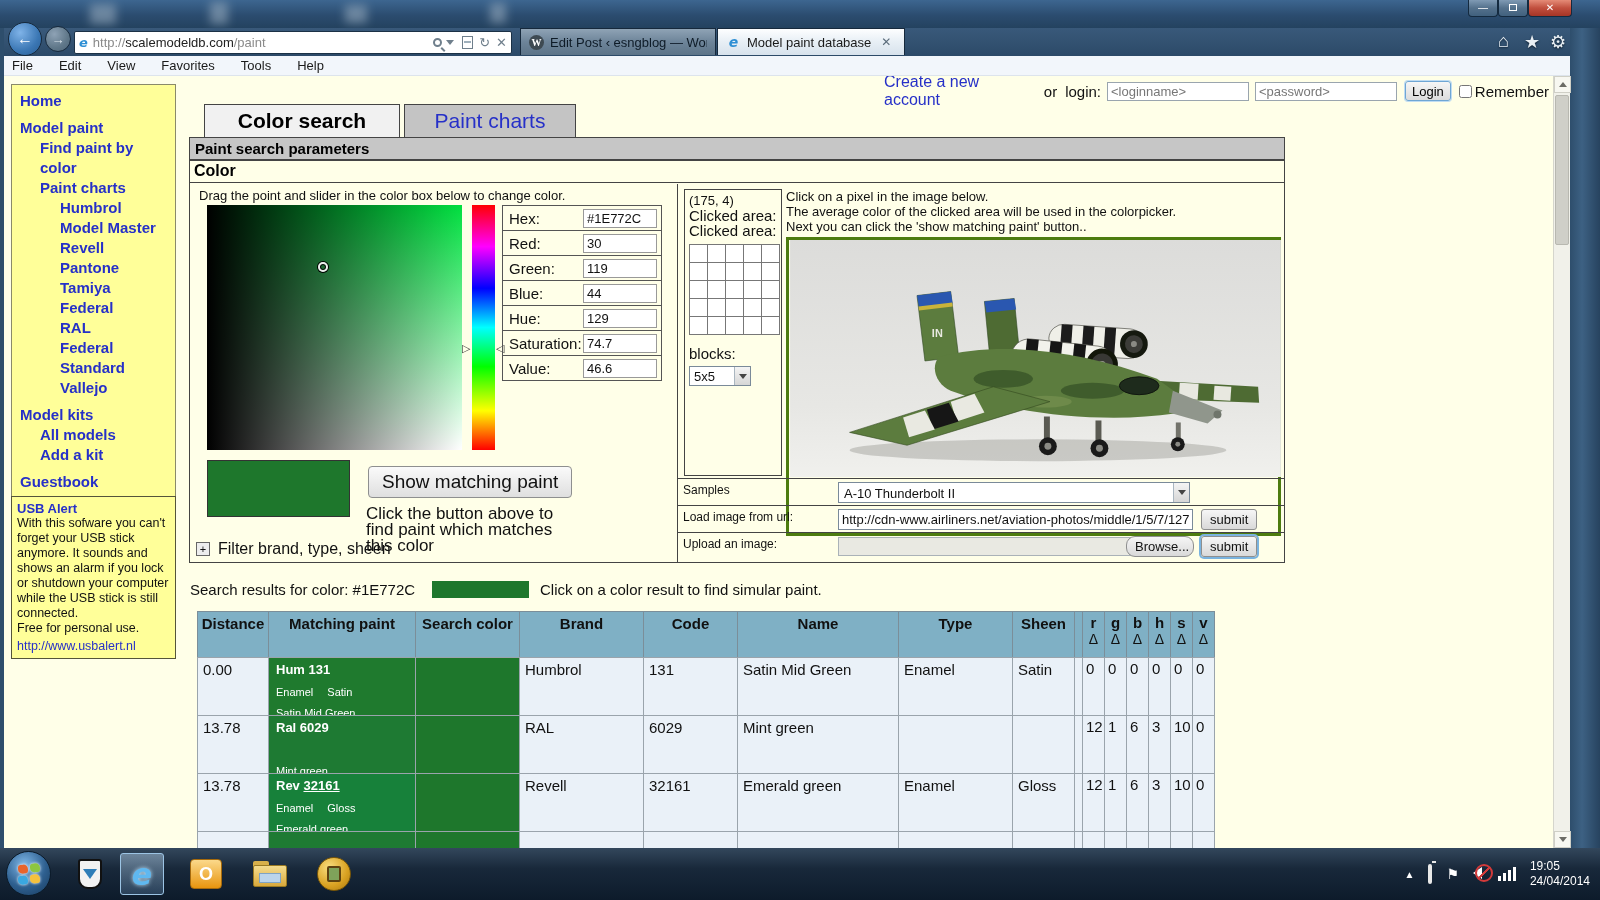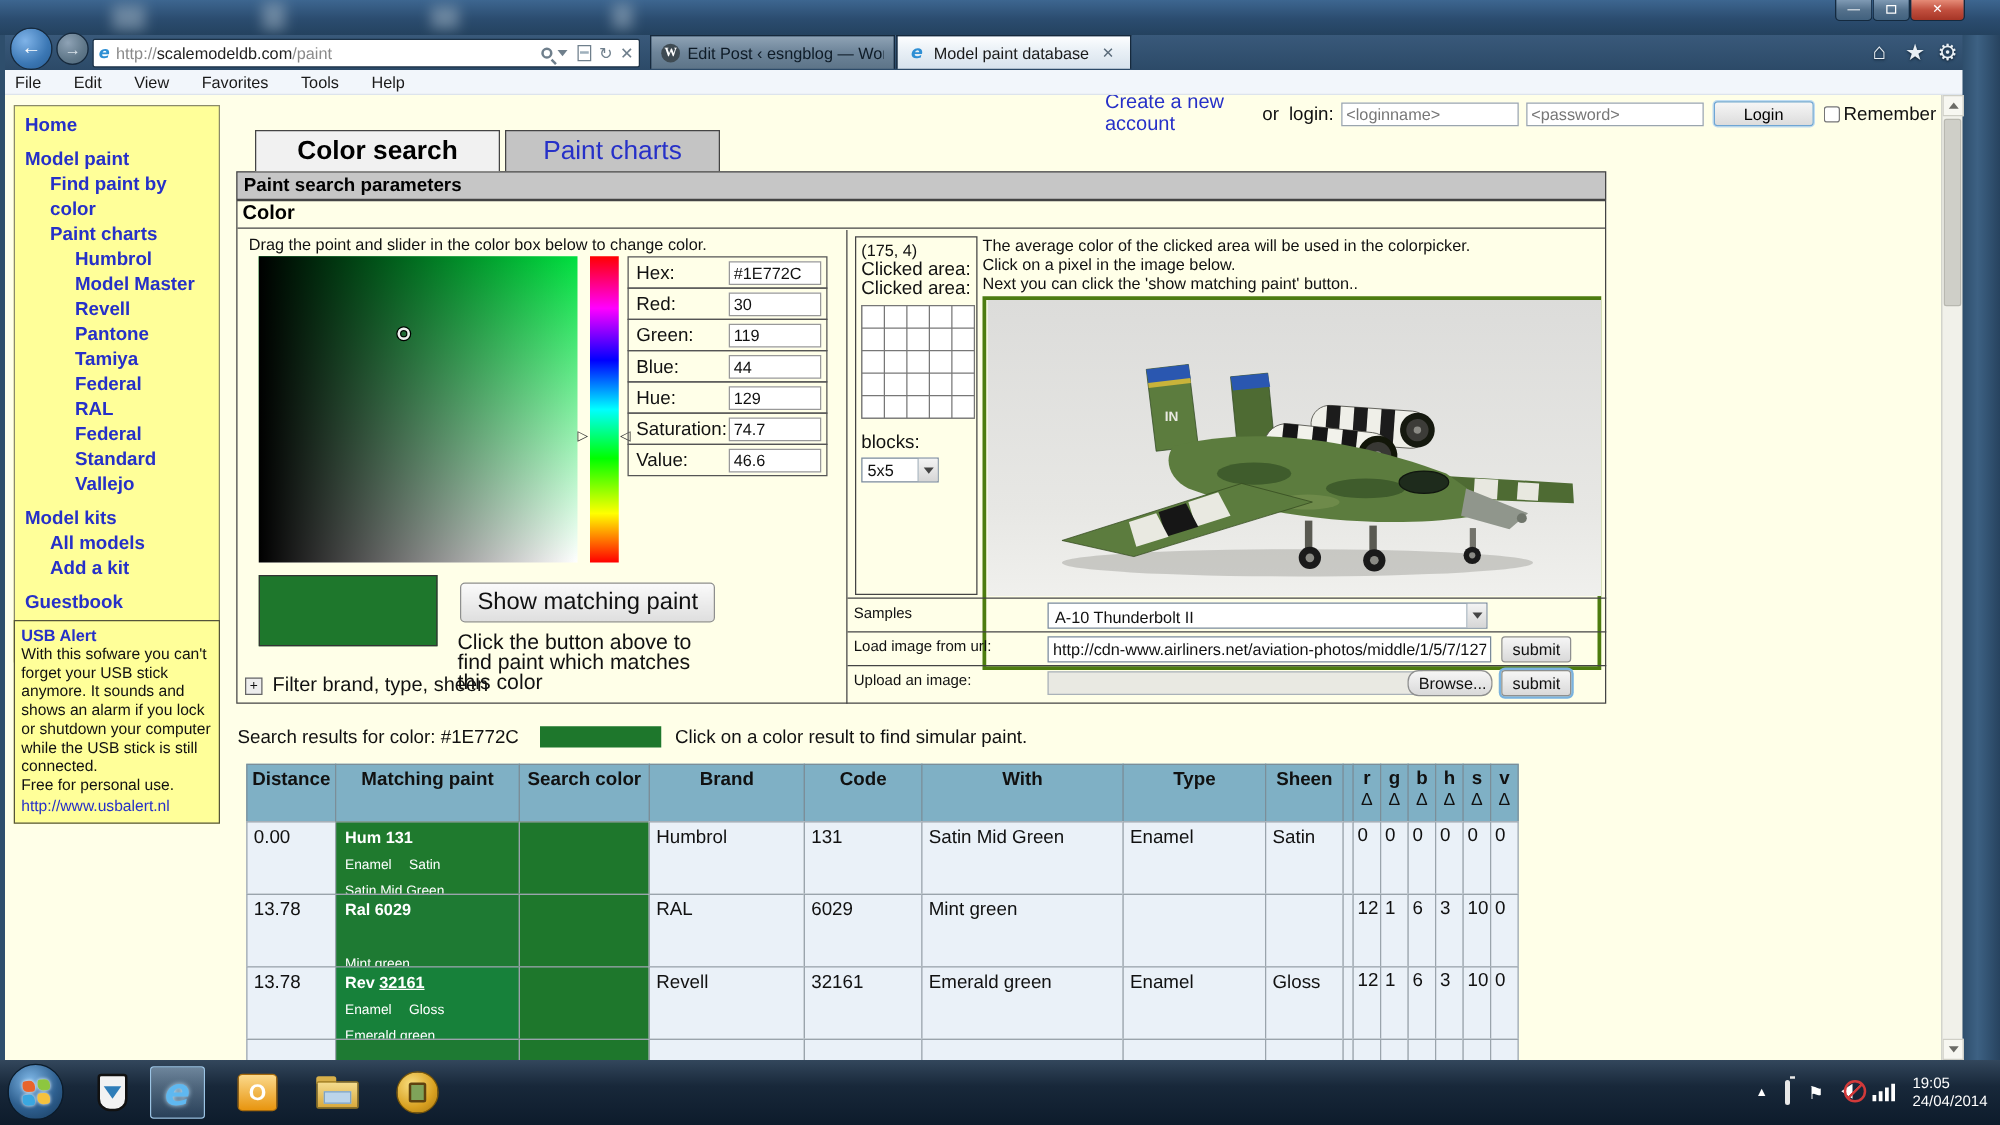--- a/index.html
+++ b/index.html
@@ -75,21 +75,21 @@
   .adbox { position:absolute; left:7px; top:420px; width:165px; background:#FFFF99;
     border:1px solid #55553A; padding:4px 5px; }
   .adtitle { font-size:13px; font-weight:bold; color:#2630C8; }
   .adbody { font-size:12.5px; color:#111; line-height:15px; }
 
   .loginrow { position:absolute; left:880px; top:4px; width:665px; height:22px; display:flex; align-items:center; }
   .createlink { font-size:16px; color:#2630C8; }
   .logintext { font-size:15px; color:#111; margin-left:8px; }
   .logininput { width:142px; height:19px; border:1px solid #9AA5AE; font-size:13px; color:#777;
     padding:0 3px; margin-left:6px; background:#fff; font-family:"Liberation Sans",sans-serif; }
-  .loginbtn { margin-left:8px; height:20px; font-size:13px; padding:0 23px; border:1px solid #6FA6D4;
+  .loginbtn { margin-left:8px; height:20px; font-size:13px; padding:0 6px; border:1px solid #6FA6D4;
     border-radius:3px; background:linear-gradient(#F6F6F6,#DCDCDC); box-shadow:0 0 0 1px #BFDCF2; }
   .remember { font-size:15px; color:#111; margin-left:3px; }
 
   .ptab { position:absolute; top:28px; height:33px; border:1px solid #444; border-bottom:none;
     display:flex; align-items:center; justify-content:center; font-size:21px; }
   .ptab.active { left:200px; width:196px; background:#F1F1F1; font-weight:bold; color:#000; z-index:2; }
   .ptab.idle { left:400px; width:172px; background:#C4C4C4; color:#2630C8; }
   .pspbar { position:absolute; left:185px; top:61px; width:1096px; height:23px; background:#C6C6C6;
     border:1px solid #444; font-size:15px; font-weight:bold; color:#000; padding:2px 0 0 5px; }
   .panel { position:absolute; left:185px; top:84px; width:1096px; height:403px; border:1px solid #444; }
@@ -389,22 +389,22 @@
           <div class="blockslabel">blocks:</div>
           <div class="ddown">
             <span>5x5</span>
             <span class="ddbtn">
                 <span class="caret"></span>
               </span>
           </div>
         </div>
 
         <div class="imgcell">
+          <div class="imginstr">Click on a pixel in the image below.</div>
           <div class="imginstr">The average color of the clicked area will be used in the colorpicker.</div>
-          <div class="imginstr">Click on a pixel in the image below.</div>
           <div class="imginstr">Next you can click the 'show matching paint' button..</div>
           <div class="photo">
             <svg viewBox="0 0 495 239" width="493" height="237">
               <defs>
                 <linearGradient id="bg" x1="0" y1="0" x2="0" y2="1">
                   <stop offset="0" stop-color="#DCDCDA"></stop>
                     <stop offset="0.7" stop-color="#E7E7E4"></stop>
                     <stop offset="1" stop-color="#F0F0ED"></stop>
                 </linearGradient>
               </defs>
@@ -498,21 +498,21 @@
       <span class="restext" style="position:absolute;left:350px;white-space:nowrap;">Click on a color result to find simular paint.</span>
     </div>
 
     <div class="rtable">
       <div class="trow">
         <div class="hcell c0">Distance</div>
         <div class="hcell c1">Matching paint</div>
         <div class="hcell c2">Search color</div>
         <div class="hcell c3">Brand</div>
         <div class="hcell c4">Code</div>
-        <div class="hcell c5">With</div>
+        <div class="hcell c5">Name</div>
         <div class="hcell c6">Type</div>
         <div class="hcell c7">Sheen</div>
         <div class="hcell csp"></div>
         <div class="hcell cd">
             <span class="dstack">
               <span>r</span>
               <span class="sym">Δ</span>
             </span>
           </div>
         <div class="hcell cd">

